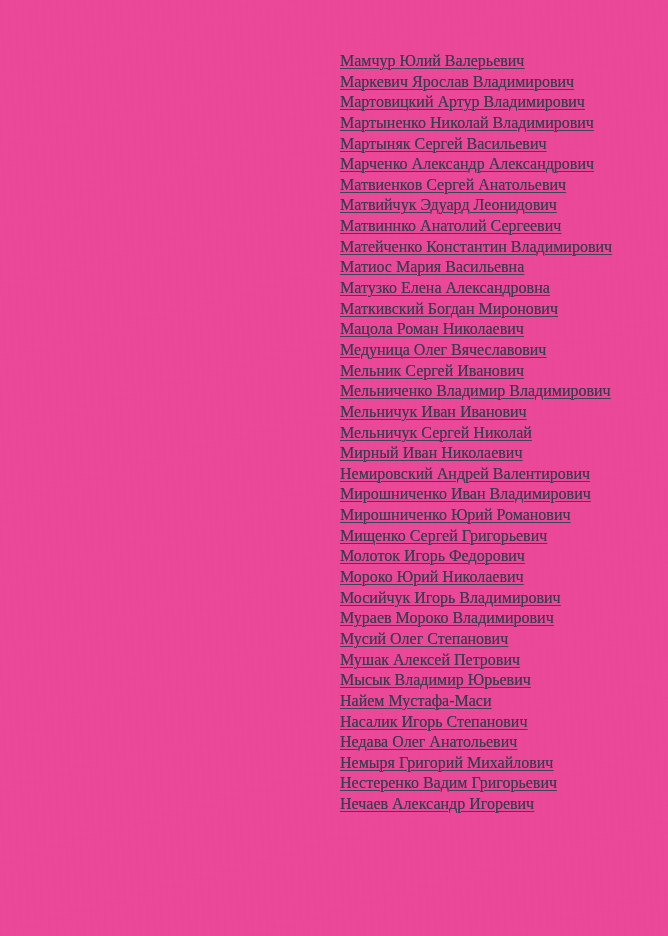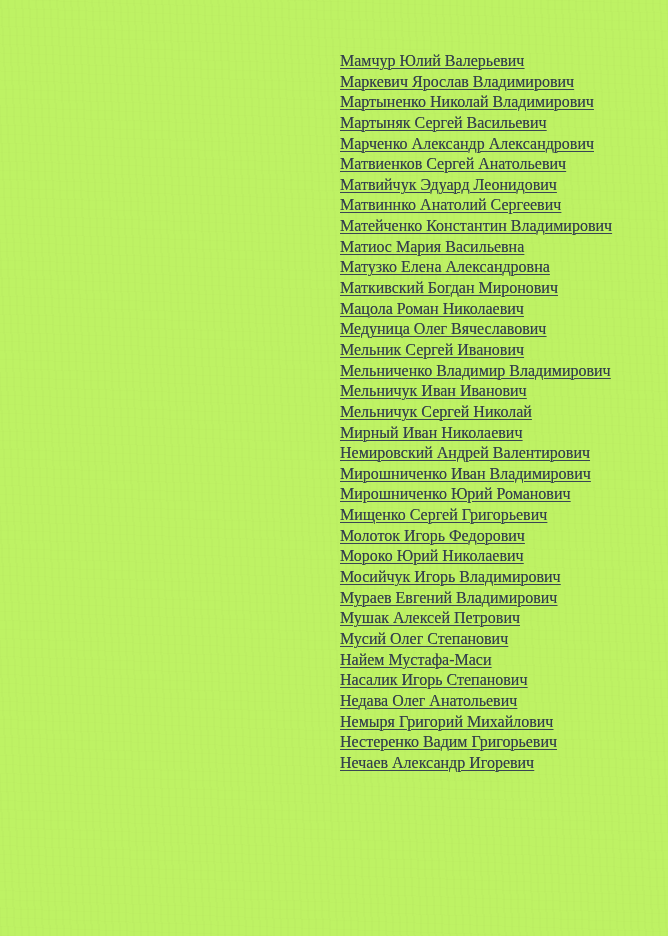--- a/index.html
+++ b/index.html
@@ -3,21 +3,21 @@
 <meta charset="utf-8">
 <style>
   html, body {
     margin: 0;
     padding: 0;
   }
   .page {
     position: relative;
     width: 668px;
     height: 936px;
-    background: #bef264;
+    background: #ec4899;
     overflow: hidden;
     font-family: "Liberation Serif", "DejaVu Serif", serif;
   }
   
   .page::before {
     content: "";
     position: absolute;
     inset: 0;
     background:
       repeating-linear-gradient(87deg, rgba(0,0,0,0.010) 0 2px, rgba(0,0,0,0) 2px 7px),
@@ -52,20 +52,23 @@
   <div class="names-list">
 
       <div class="name-row">
         <span class="name-link">Мамчур Юлий Валерьевич</span>
       </div>
 
       <div class="name-row">
         <span class="name-link">Маркевич Ярослав Владимирович</span>
       </div>
 
+      <div class="name-row">
+        <span class="name-link">Мартовицкий Артур Владимирович</span>
+      </div>
 
       <div class="name-row">
         <span class="name-link">Мартыненко Николай Владимирович</span>
       </div>
 
       <div class="name-row">
         <span class="name-link">Мартыняк Сергей Васильевич</span>
       </div>
 
       <div class="name-row">
@@ -152,31 +155,34 @@
       <div class="name-row">
         <span class="name-link">Мороко Юрий Николаевич</span>
       </div>
 
       <div class="name-row">
         <span class="name-link">Мосийчук Игорь Владимирович</span>
       </div>
 
 
       <div class="name-row">
-        <span class="name-link">Мураев Евгений Владимирович</span>
+        <span class="name-link">Мураев Мороко Владимирович</span>
+      </div>
+
+      <div class="name-row">
+        <span class="name-link">Мусий Олег Степанович</span>
       </div>
 
       <div class="name-row">
         <span class="name-link">Мушак Алексей Петрович</span>
       </div>
 
       <div class="name-row">
-        <span class="name-link">Мусий Олег Степанович</span>
-      </div>
-
+        <span class="name-link">Мысык Владимир Юрьевич</span>
+      </div>
 
       <div class="name-row">
         <span class="name-link">Найем Мустафа-Маси</span>
       </div>
 
       <div class="name-row">
         <span class="name-link">Насалик Игорь Степанович</span>
       </div>
 
 

